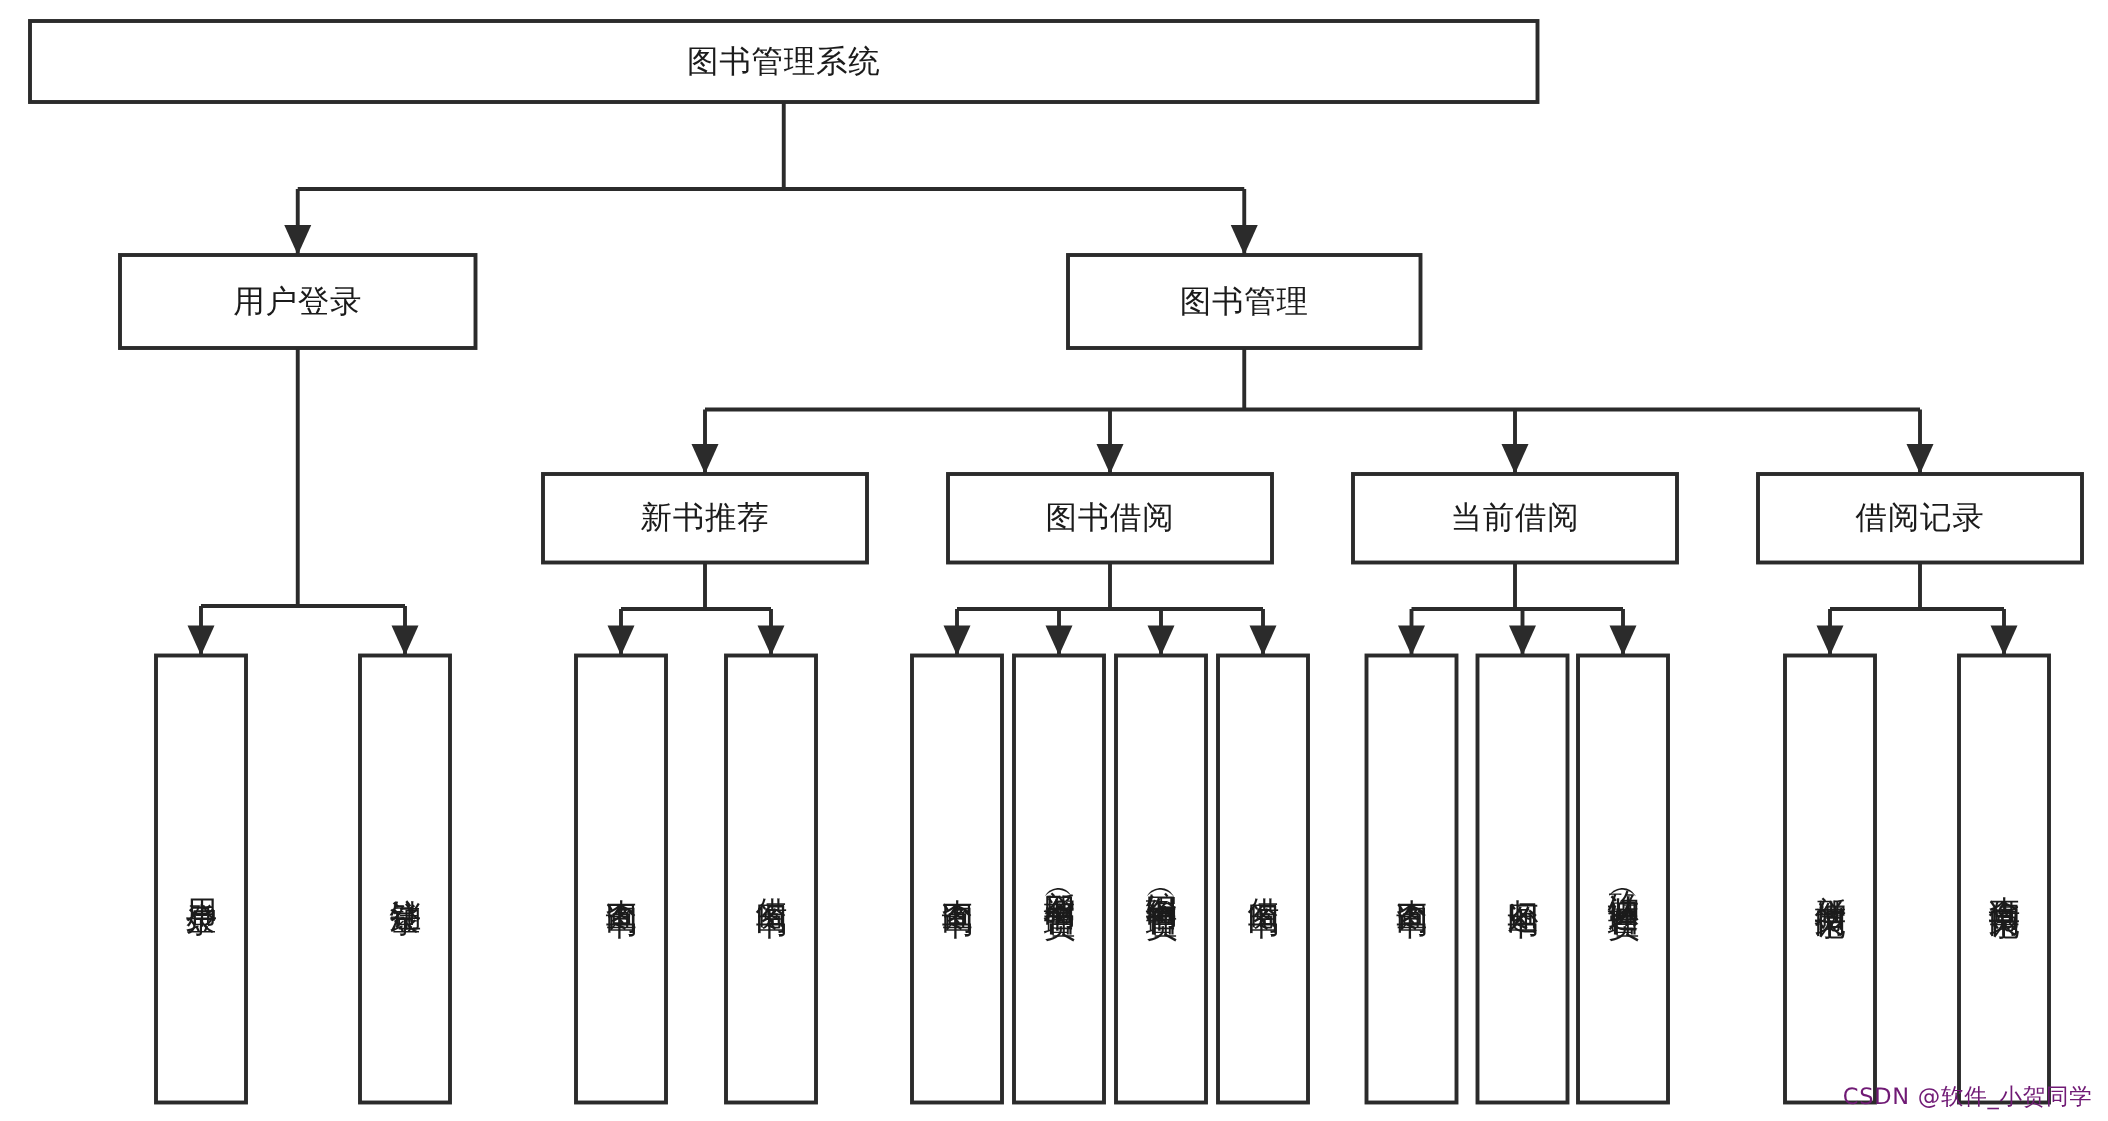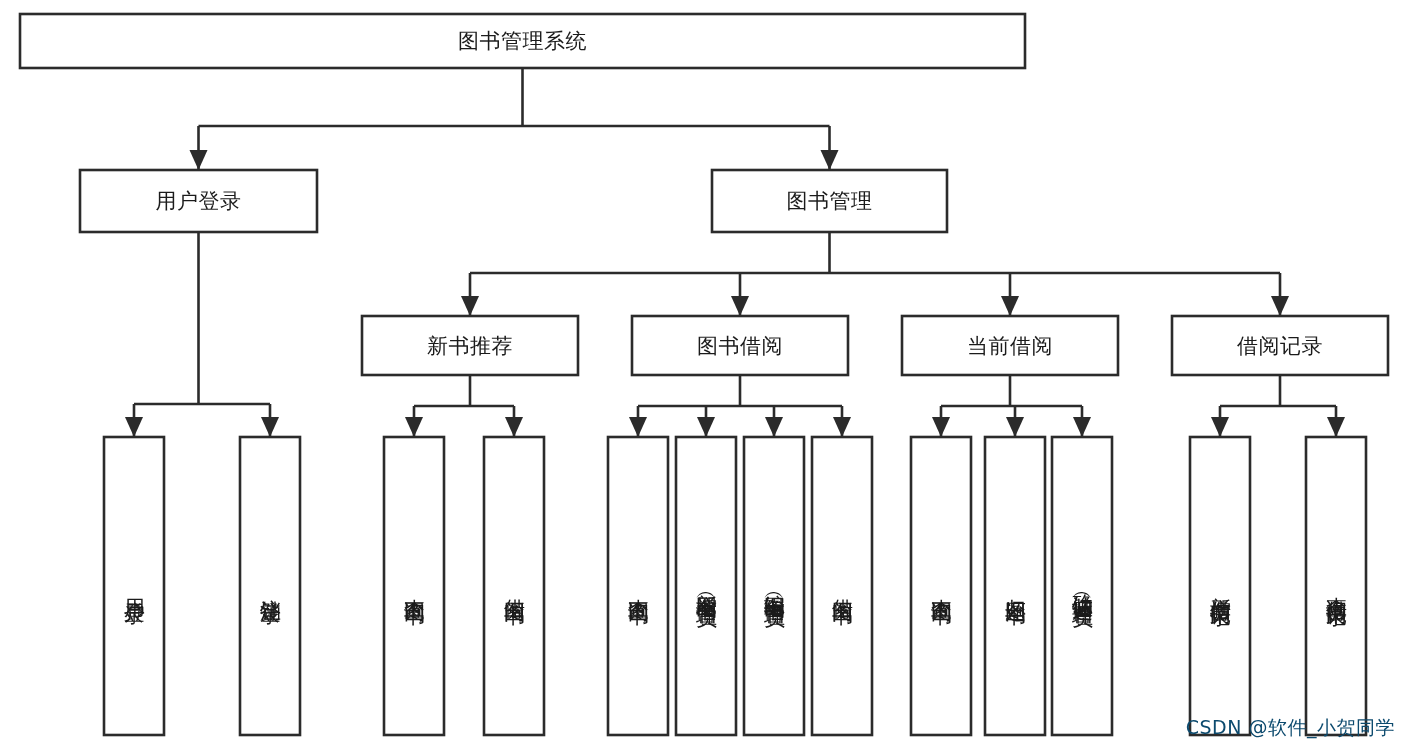--- a/index.html
+++ b/index.html
@@ -65,22 +65,22 @@
     letter-spacing: 2px;
     white-space: pre-wrap;
     pointer-events: none;
     user-select: none;
   }
   .watermark {
     position: absolute;
     right: 10px;
     bottom: 6px;
     font-family: "DejaVu Sans", "Liberation Sans", sans-serif;
-    font-size: 19px;
-    color: #0c4a6e;
+    font-size: 15px;
+    color: #701a75;
     letter-spacing: 0.5px;
     white-space: nowrap;
   }
 </style>
 </head>
 <body>
 
 <div id="diagram-root">
   <svg class="diagram-svg" viewBox="0 0 1405 747">
     <g id="connector-layer">

